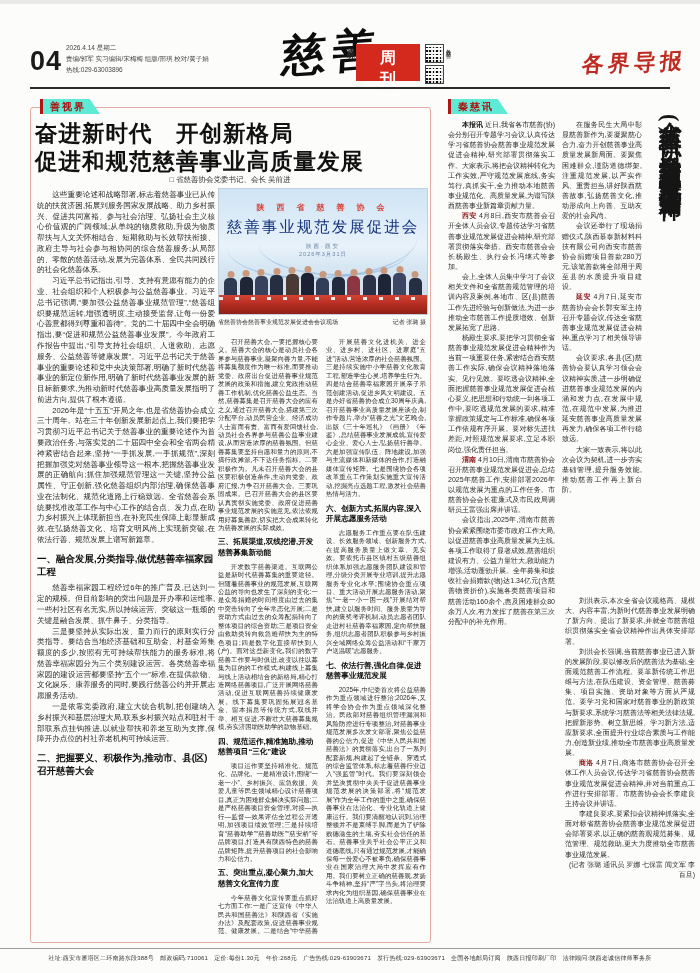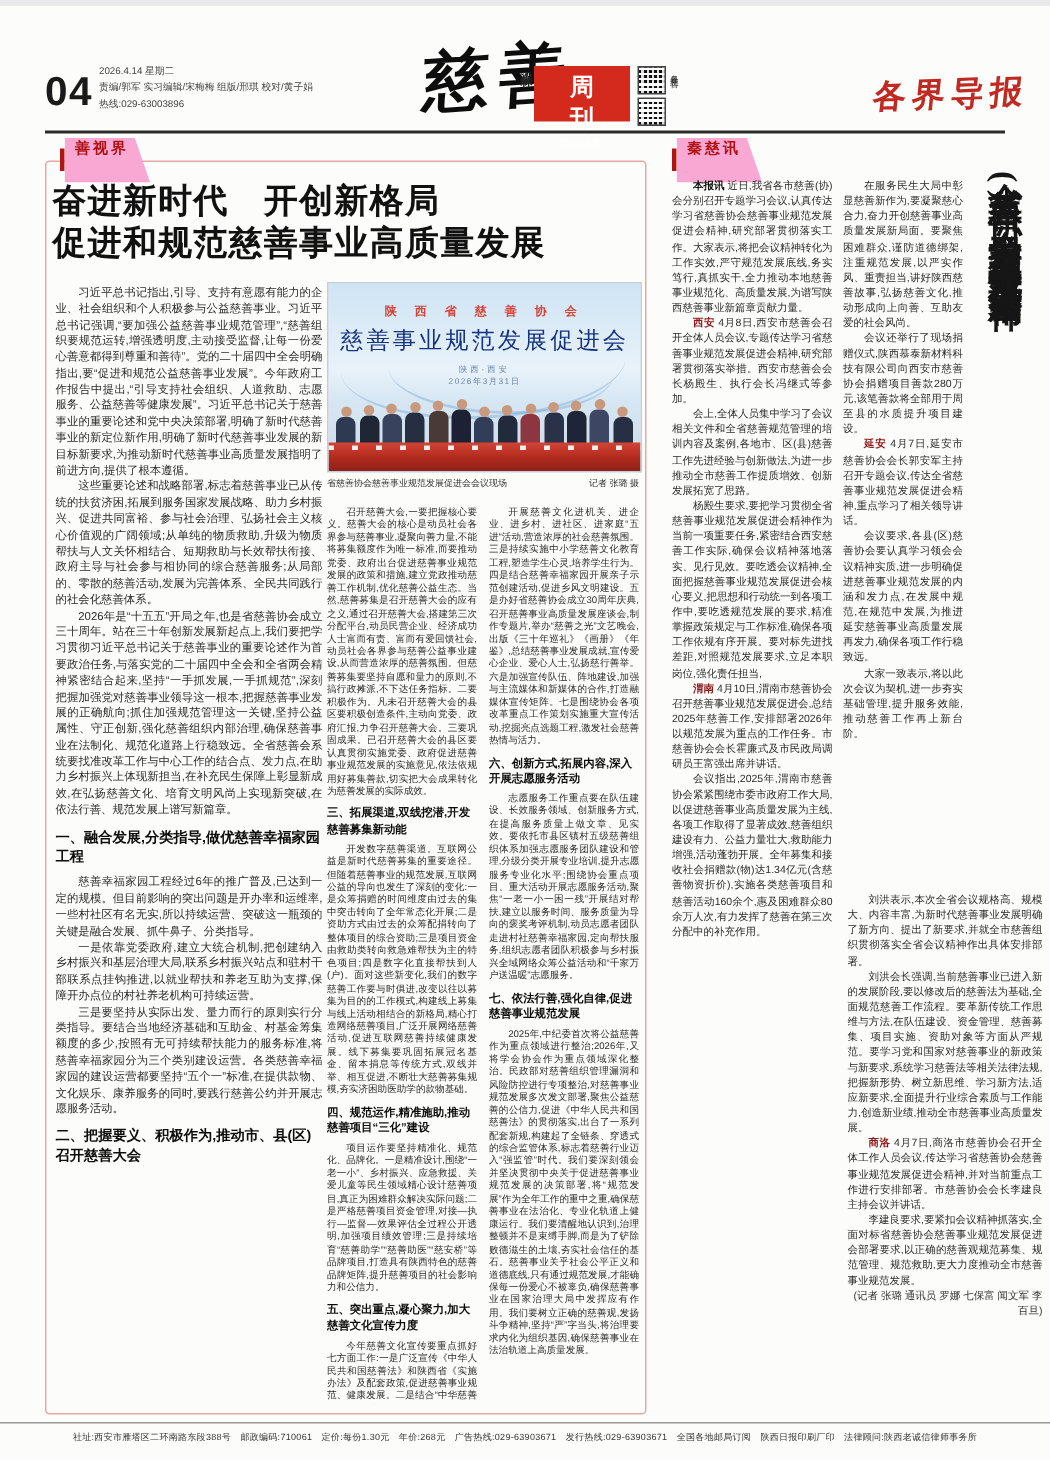--- a/index.html
+++ b/index.html
@@ -19,21 +19,21 @@
       repeating-linear-gradient(0deg,#111 0 1.6px,#fff 1.6px 3.4px),
       repeating-linear-gradient(90deg,#111 0 1.6px,rgba(255,255,255,.85) 1.6px 3.4px);
       background-blend-mode:lighten;border:1px solid #444;}
   .qrcap{writing-mode:vertical-rl;font-size:5.5px;color:#333;letter-spacing:1px;}
   .brand{font-family:"DejaVu Serif",serif;font-size:22px;font-weight:bold;color:#bf2b23;
          transform:rotate(-2deg) skewX(-8deg);letter-spacing:4px;}
   .hrule{height:1.6px;background:#2b2b2b;}
   
   .tag{height:15px;display:flex;align-items:center;}
   .tag .bar{width:3px;height:15px;background:#b01414;}
-  .tag .lab{height:15px;line-height:15px;padding:0 14px 15px 7px;background:#f9a8d4;color:#ae1212;
+  .tag .lab{height:15px;line-height:15px;padding:0 14px 0 7px;background:#5eead4;color:#ae1212;
             font-weight:bold;font-size:10px;letter-spacing:2px;
             clip-path:polygon(0 0,82% 0,100% 100%,0 100%);text-align:center;}
   
   .frame{border:1px solid #e2aaa4;border-radius:3px;}
   .hl{width:390px;text-align:left;font-weight:900;font-size:22.5px;color:#111;
       font-family:"Liberation Serif",serif;letter-spacing:1px;line-height:1.25;}
   .byline{width:390px;text-align:center;font-size:7.5px;color:#333;}
   .col{overflow:hidden;text-align:justify;}
   .col p.para{margin:0;text-indent:2em;}
   .col .subhead{font-weight:bold;color:#0d0d0d;text-align:left;}
@@ -104,29 +104,30 @@
 
   <div class="abs frame" style="left:30px;top:103px;width:399px;height:834px;"></div>
 
   <div class="abs tag" style="left:40px;top:95px;">
     <span class="bar"></span>
     <span class="lab">善视界</span>
   </div>
 
   <div class="abs hl" style="left:35px;top:116px;">奋进新时代　开创新格局</div>
   <div class="abs hl" style="left:35px;top:144px;">促进和规范慈善事业高质量发展</div>
+  <div class="abs byline" style="left:35px;top:171px;">□ 省慈善协会党委书记、会长 吴前进</div>
 
   <div id="col1" class="abs col" style="left:37px;top:186px;width:178px;height:746px;">
+      <p class="para">这些重要论述和战略部署,标志着慈善事业已从传统的扶贫济困,拓展到服务国家发展战略、助力乡村振兴、促进共同富裕、参与社会治理、弘扬社会主义核心价值观的广阔领域;从单纯的物质救助,升级为物质帮扶与人文关怀相结合、短期救助与长效帮扶衔接、政府主导与社会参与相协同的综合慈善服务;从局部的、零散的慈善活动,发展为完善体系、全民共同践行的社会化慈善体系。</p>
       <p class="para">习近平总书记指出,引导、支持有意愿有能力的企业、社会组织和个人积极参与公益慈善事业。习近平总书记强调,“要加强公益慈善事业规范管理”,“慈善组织要规范运转,增强透明度,主动接受监督,让每一份爱心善意都得到尊重和善待”。党的二十届四中全会明确指出,要“促进和规范公益慈善事业发展”。今年政府工作报告中提出,“引导支持社会组织、人道救助、志愿服务、公益慈善等健康发展”。习近平总书记关于慈善事业的重要论述和党中央决策部署,明确了新时代慈善事业的新定位新作用,明确了新时代慈善事业发展的新目标新要求,为推动新时代慈善事业高质量发展指明了前进方向,提供了根本遵循。</p>
-      <p class="para">这些重要论述和战略部署,标志着慈善事业已从传统的扶贫济困,拓展到服务国家发展战略、助力乡村振兴、促进共同富裕、参与社会治理、弘扬社会主义核心价值观的广阔领域;从单纯的物质救助,升级为物质帮扶与人文关怀相结合、短期救助与长效帮扶衔接、政府主导与社会参与相协同的综合慈善服务;从局部的、零散的慈善活动,发展为完善体系、全民共同践行的社会化慈善体系。</p>
       <p class="para">2026年是“十五五”开局之年,也是省慈善协会成立三十周年。站在三十年创新发展新起点上,我们要把学习贯彻习近平总书记关于慈善事业的重要论述作为首要政治任务,与落实党的二十届四中全会和全省两会精神紧密结合起来,坚持“一手抓发展,一手抓规范”,深刻把握加强党对慈善事业领导这一根本,把握慈善事业发展的正确航向;抓住加强规范管理这一关键,坚持公益属性、守正创新,强化慈善组织内部治理,确保慈善事业在法制化、规范化道路上行稳致远。全省慈善会系统要找准改革工作与中心工作的结合点、发力点,在助力乡村振兴上体现新担当,在补充民生保障上彰显新成效,在弘扬慈善文化、培育文明风尚上实现新突破,在依法行善、规范发展上谱写新篇章。</p>
       <div class="subhead">一、融合发展,分类指导,做优慈善幸福家园工程</div>
       <p class="para">慈善幸福家园工程经过6年的推广普及,已达到一定的规模。但目前影响的突出问题是开办率和运维率,一些村社区有名无实,所以持续运营、突破这一瓶颈的关键是融合发展、抓牛鼻子、分类指导。</p>
+      <p class="para">三是要坚持从实际出发、量力而行的原则实行分类指导。要结合当地经济基础和互助金、村基金筹集额度的多少,按照有无可持续帮扶能力的服务标准,将慈善幸福家园分为三个类别建设运营。各类慈善幸福家园的建设运营都要坚持“五个一”标准,在提供款物、文化娱乐、康养服务的同时,要践行慈善公约并开展志愿服务活动。</p>
       <p class="para">一是依靠党委政府,建立大统合机制,把创建纳入乡村振兴和基层治理大局,联系乡村振兴站点和驻村干部联系点挂钩推进,以就业帮扶和养老互助为支撑,保障开办点位的村社养老机构可持续运营。</p>
-      <p class="para">三是要坚持从实际出发、量力而行的原则实行分类指导。要结合当地经济基础和互助金、村基金筹集额度的多少,按照有无可持续帮扶能力的服务标准,将慈善幸福家园分为三个类别建设运营。各类慈善幸福家园的建设运营都要坚持“五个一”标准,在提供款物、文化娱乐、康养服务的同时,要践行慈善公约并开展志愿服务活动。</p>
       <div class="subhead">二、把握要义、积极作为,推动市、县(区)召开慈善大会</div>
     </div>
 
   <div class="abs photo" style="left:218px;top:184px;width:208px;height:125px;">
     <div class="swoosh" style="width:190px;height:70px;left:8px;top:18px;transform:rotate(-3deg);"></div>
     <div class="swoosh" style="width:150px;height:55px;left:40px;top:30px;transform:rotate(2deg);"></div>
     <div class="ph-banner">陕 西 省 慈 善 协 会</div>
     <div class="ph-title">慈善事业规范发展促进会</div>
     <div class="ph-loc">陕西·西安</div>
     <div class="ph-date">2026年3月31日</div>

